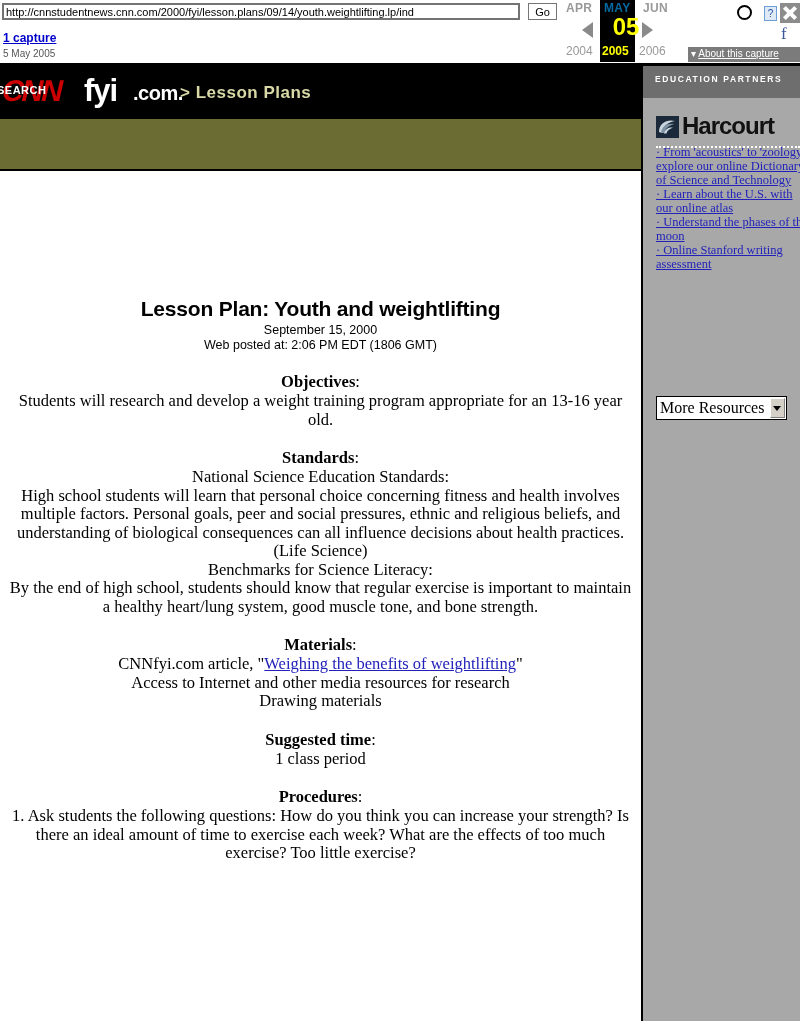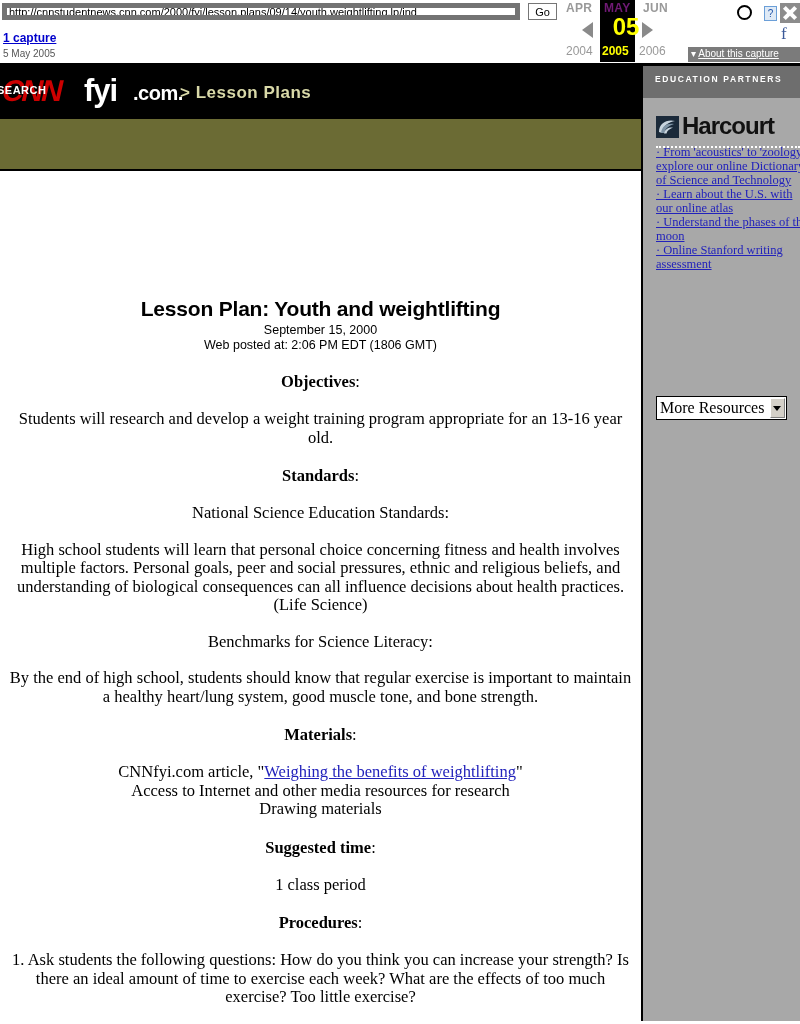--- a/index.html
+++ b/index.html
@@ -31,21 +31,21 @@
     overflow: hidden;
   }
 
   .wb-url-input {
     position: absolute;
     left: 2px;
     top: 3px;
     width: 518px;
     height: 17px;
     box-sizing: border-box;
-    border: 5px solid #737373;
+    border: 2px solid #737373;
     background: #ffffff;
     font-family: "Liberation Sans", sans-serif;
     font-size: 11px;
     color: #000000;
     padding: 0 2px;
     line-height: 15px;
     outline: none;
   }
 
   .wb-go-btn {
@@ -98,21 +98,21 @@
   .dn-month {
     position: absolute;
     top: 1px;
     font-family: "Liberation Sans", sans-serif;
     font-size: 12px;
     font-weight: bold;
     letter-spacing: 0.3px;
     color: #999999;
   }
   .dn-month.prev { left: 0; }
-  .dn-month.cur  { left: 38px; color: #701a75; }
+  .dn-month.cur  { left: 38px; color: #0369a1; }
   .dn-month.next { left: 77px; }
 
   .dn-black {
     position: absolute;
     left: 34px;
     top: 0px;
     width: 35px;
     height: 62px;
     background: #000000;
     z-index: 0;
@@ -437,21 +437,20 @@
     color: #000000;
     margin-top: 19px;
   }
   .sec-head span.colon { font-weight: normal; }
 
   .para {
     font-family: "Liberation Serif", serif;
     font-size: 16.5px;
     line-height: 18.5px;
     color: #000000;
-    margin-top: 18px;
   }
 
   a.inline-link {
     color: #2222bb;
     text-decoration: underline;
     cursor: pointer;
   }
 
   
   .sidebar {

